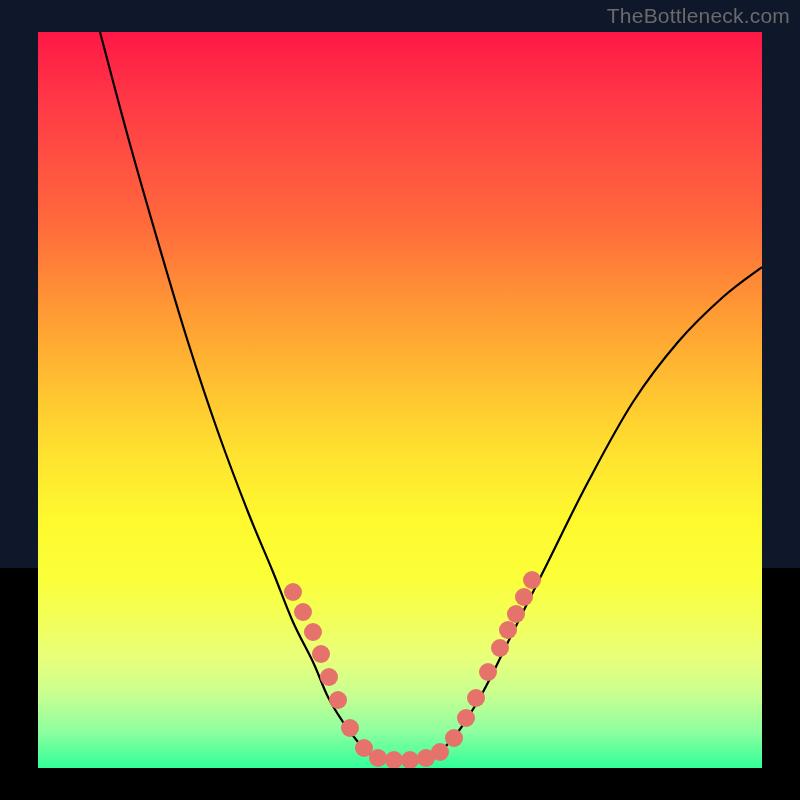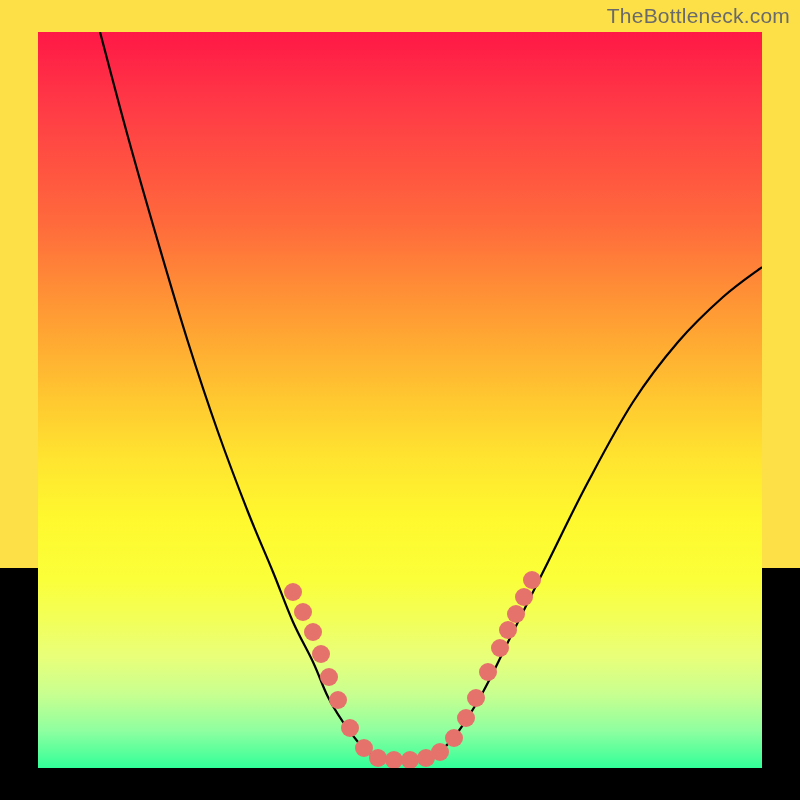--- a/index.html
+++ b/index.html
@@ -8,21 +8,21 @@
     width: 800px;
     height: 800px;
     background: #000;
     overflow: hidden;
     font-family: Arial, Helvetica, sans-serif;
   }
   .frame {
     position: absolute;
     left: 0; top: 0;
     width: 800px; height: 568px;
-    background: #fde047;
+    background: #0f172a;
   }
   .plot-area {
     position: absolute;
     left: 38px;
     top: 32px;
     width: 724px;
     height: 736px;
     
     background: linear-gradient(
       to bottom,

